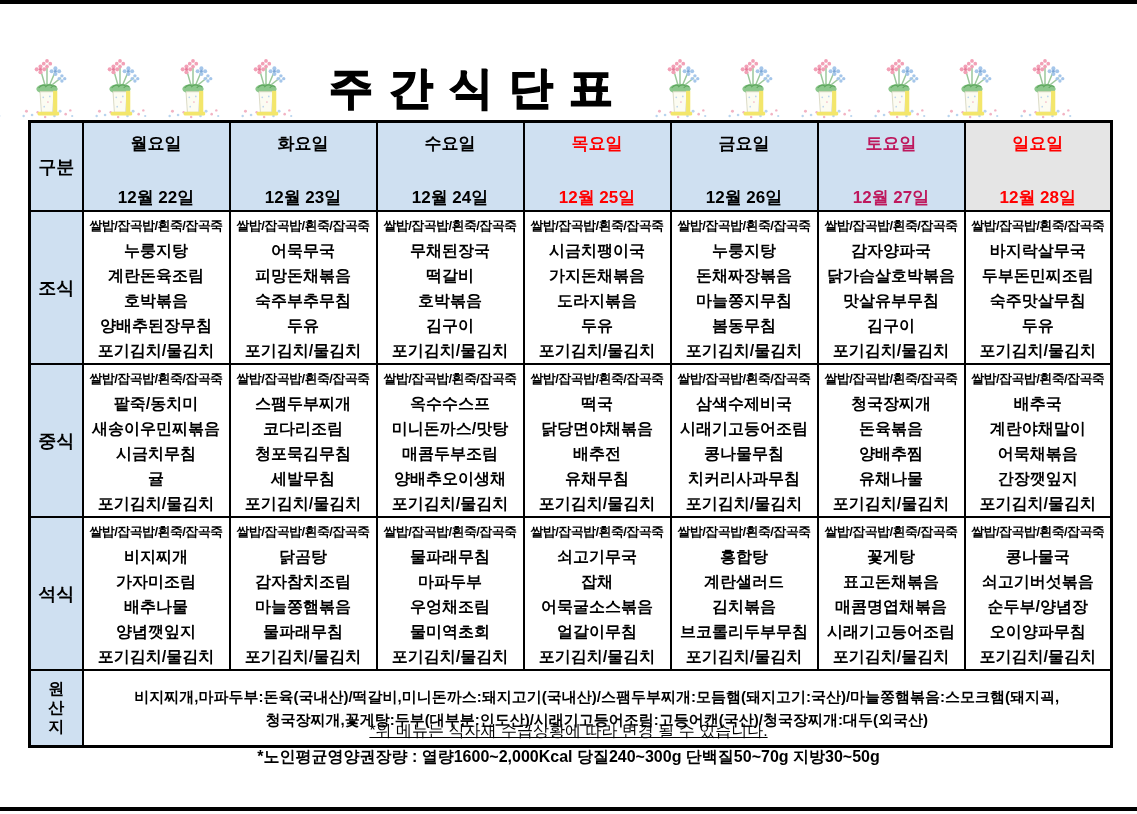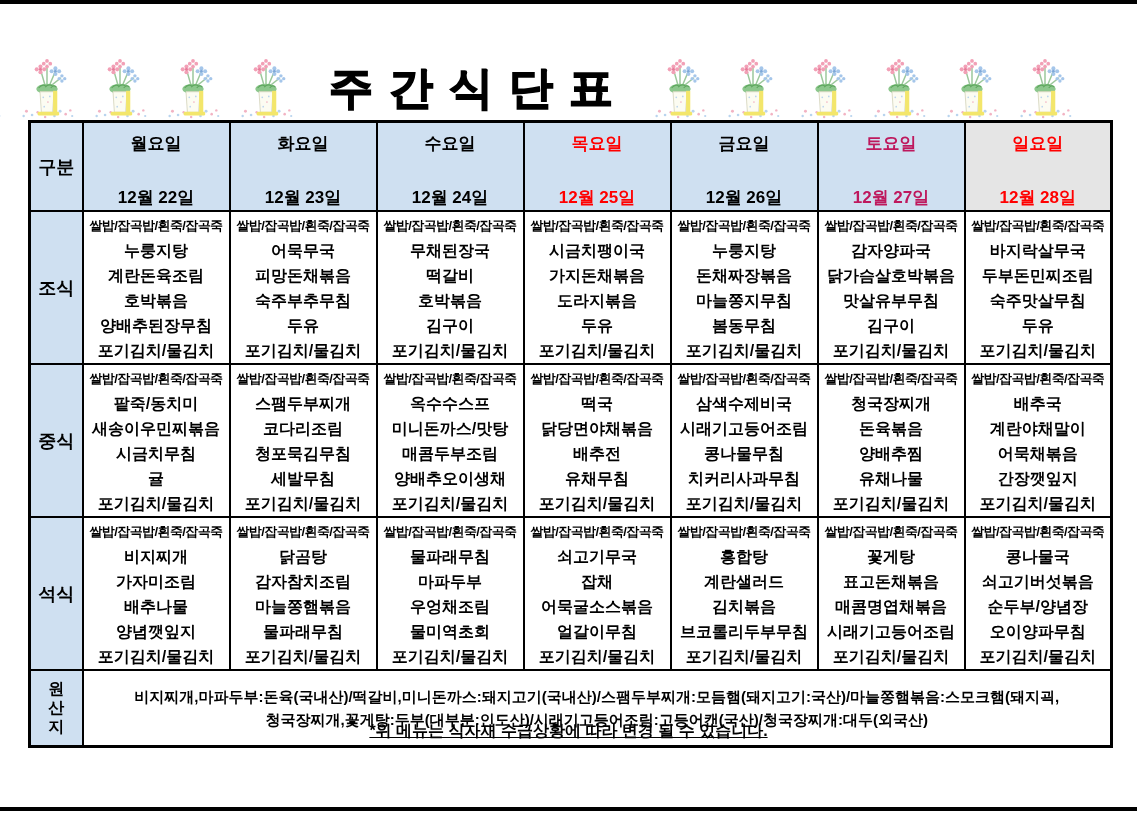--- a/index.html
+++ b/index.html
@@ -42,21 +42,21 @@
     white-space:nowrap; line-height:24px; overflow:hidden;
   }
   .menu-line { font-size:16px; font-weight:800; line-height:25px; white-space:nowrap; }
   th.origin-label { white-space:pre-line; font-size:16px; font-weight:800; line-height:19px; }
   td.origin-cell { font-size:15px; font-weight:800; }
   .origin-line { line-height:23px; white-space:nowrap; }
 
   .notes {
     position:absolute; top:718px; left:0; width:1137px; text-align:center;
   }
-  .note-1 { font-size:16px; font-weight:700; color:#000; text-decoration:underline; line-height:26px; }
+  .note-1 { font-size:16px; font-weight:400; color:#000; text-decoration:underline; line-height:26px; }
   .note-2 { font-size:16px; font-weight:800; color:#000; line-height:26px; }
 </style>
 </head>
 <body>
 
 <div class="page">
   <div class="top-rule"></div>
 
   <div class="title-band">
     <span id="icons-left" style="display:contents"><span class="pot-icon"><svg viewBox="0 0 60 66" width="56" height="62" xmlns="http://www.w3.org/2000/svg">
@@ -873,16 +873,17 @@
           <td class="origin-cell" colspan="7">
             <div class="origin-line">비지찌개,마파두부:돈육(국내산)/떡갈비,미니돈까스:돼지고기(국내산)/스팸두부찌개:모듬햄(돼지고기:국산)/마늘쫑햄볶음:스모크햄(돼지괵,</div>
             <div class="origin-line">청국장찌개,꽃게탕:두부(대부분:인도산)/시래기고등어조림:고등어캔(국산)/청국장찌개:대두(외국산)</div>
           </td>
         </tr>
       </tbody>
   </table>
 
   <div class="notes">
     <div class="note-1">*위 메뉴는 식자재 수급상황에 따라 변경 될 수 있습니다.</div>
+    <div class="note-2">*노인평균영양권장량 : 열량1600~2,000Kcal 당질240~300g 단백질50~70g 지방30~50g</div>
   </div>
 
   <div class="bottom-rule"></div>
 </div>
 
 </body></html>

